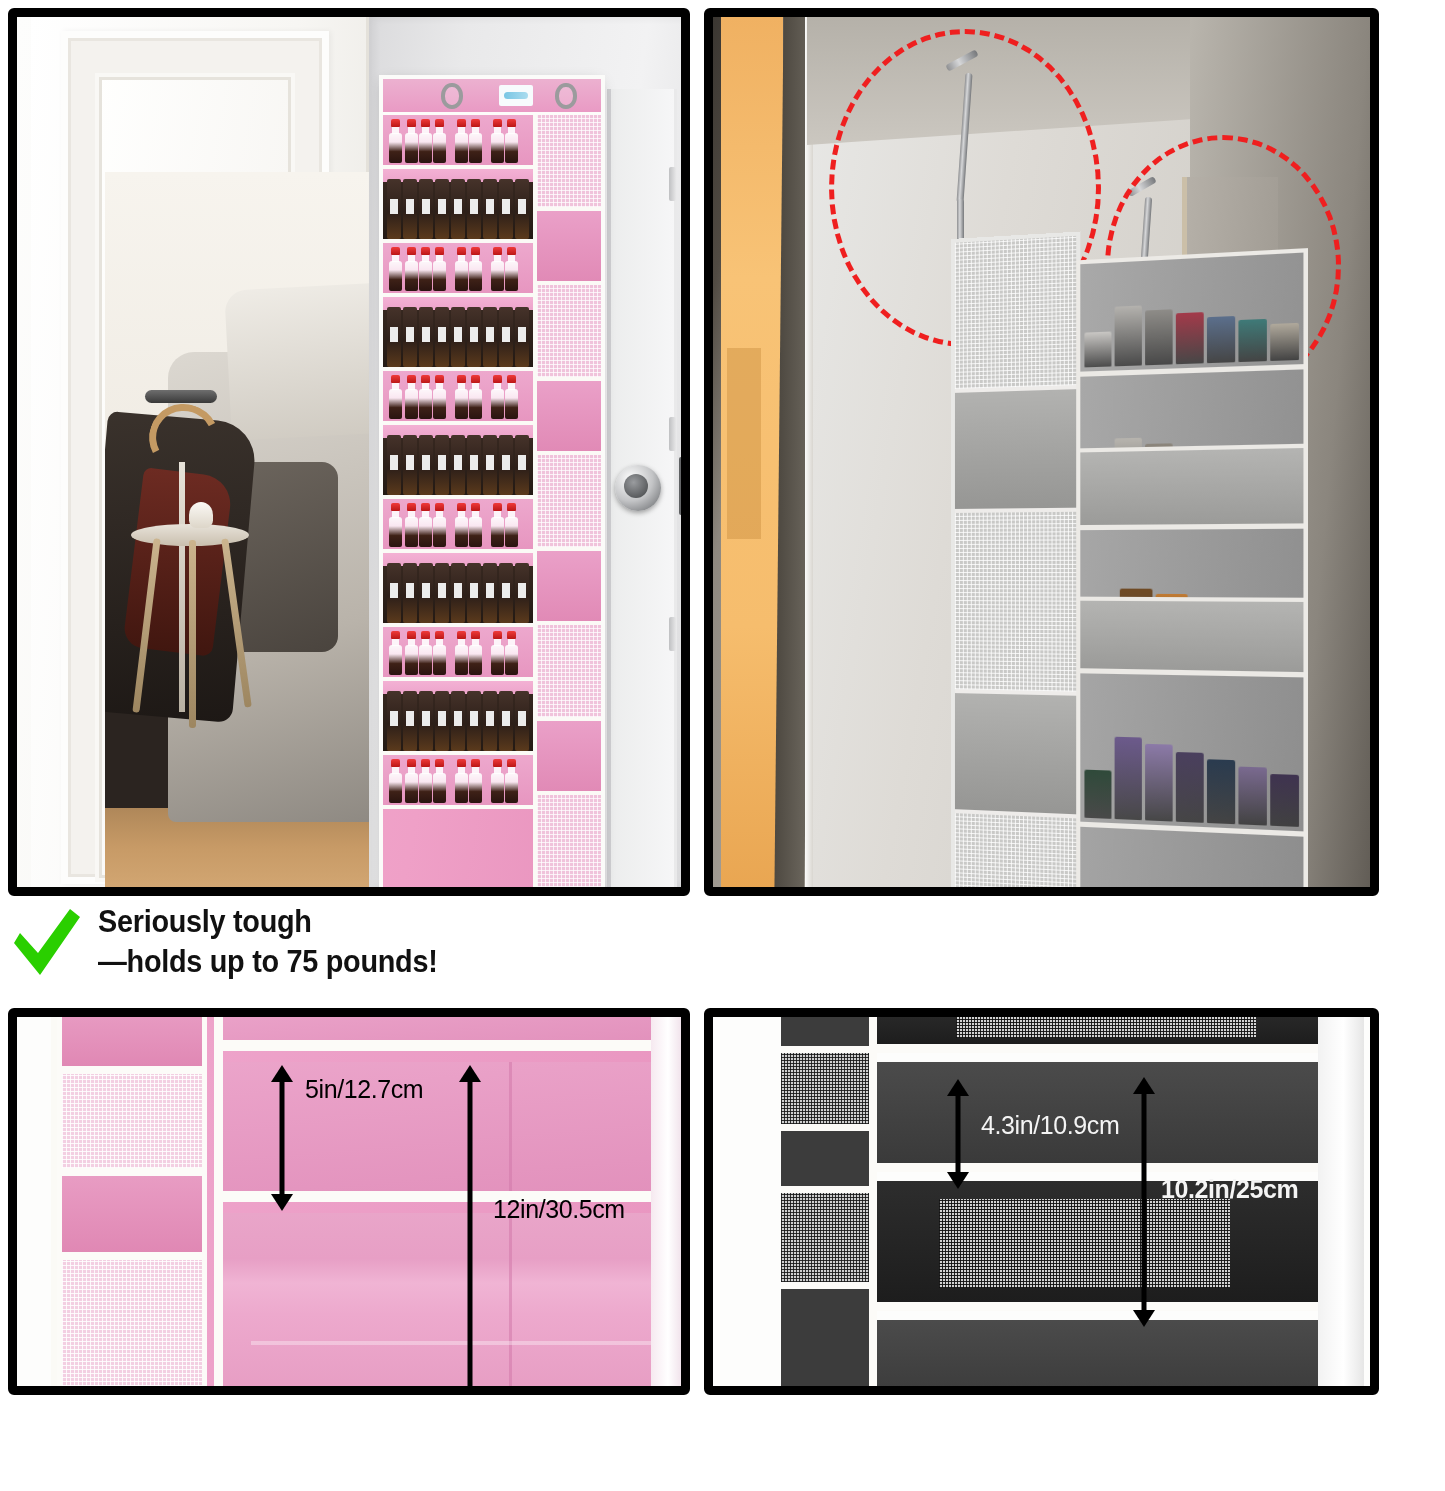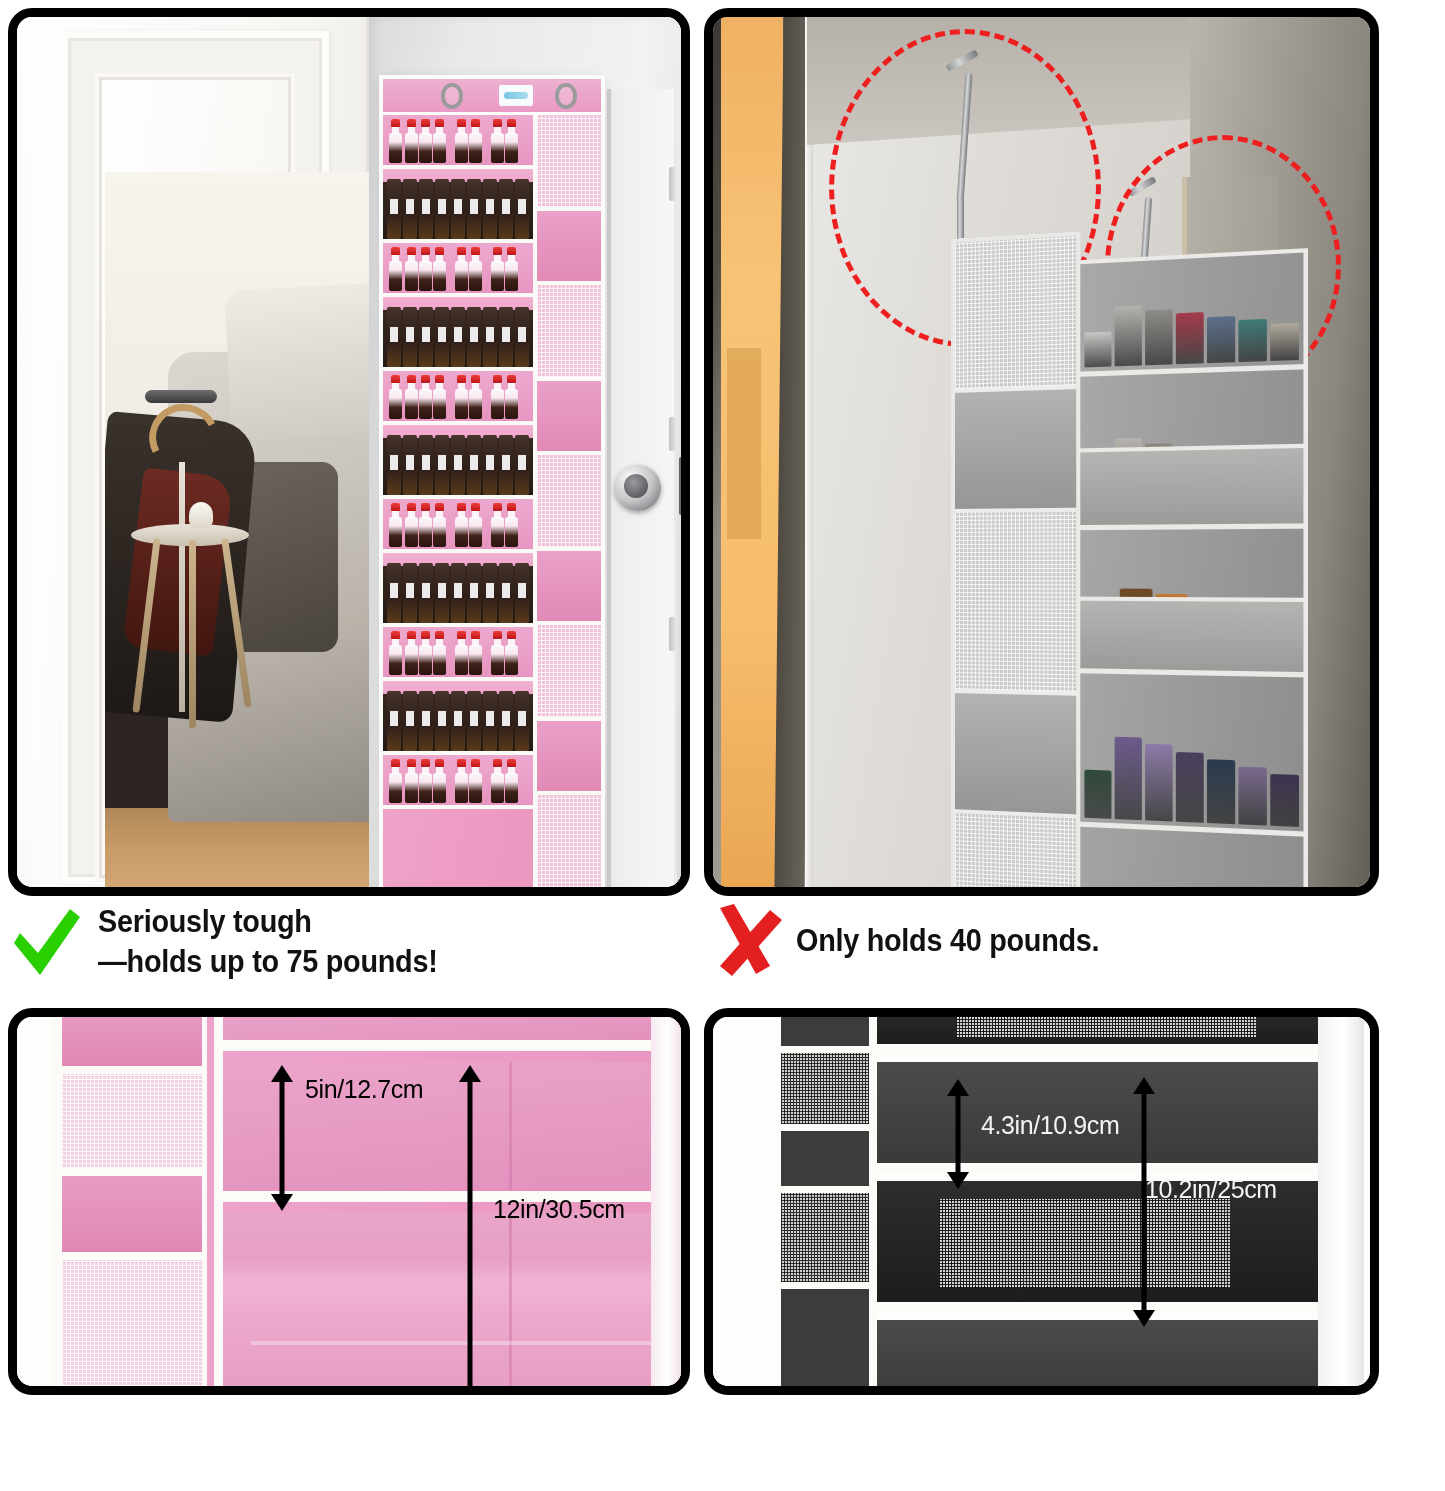--- a/index.html
+++ b/index.html
@@ -17,21 +17,21 @@
     grid-template-columns: 700px 745px;
     grid-template-rows: 1000px 491px;
   }
 
   .quadrant { position: relative; }
 
   
   .panel {
     position: absolute;
     border: 9px solid #000;
-    border-radius: 24px;
+    border-radius: 6px;
     overflow: hidden;
     background: #fff;
   }
   .q-tl .panel { left: 8px;  top: 8px;  width: 682px; height: 888px; }
   .q-tr .panel { left: 4px;  top: 8px;  width: 675px; height: 888px; }
   .q-bl .panel { left: 8px;  top: 8px;  width: 682px; height: 387px; }
   .q-br .panel { left: 4px;  top: 8px;  width: 675px; height: 387px; }
 
   .photo { position: absolute; inset: 0; overflow: hidden; }
 
@@ -925,29 +925,20 @@
                   <div class="gy-item" style="background: linear-gradient(rgb(42, 59, 79), rgba(0, 0, 0, 0.55)); height: 68%;"></div>
                   <div class="gy-item" style="background: linear-gradient(rgb(122, 106, 144), rgba(0, 0, 0, 0.55)); height: 61%;"></div>
                   <div class="gy-item" style="background: linear-gradient(rgb(63, 51, 80), rgba(0, 0, 0, 0.55)); height: 54%;"></div>
                 </div>
               </div>
             </div>
         </div>
       </div>
     </div>
 
-    <div class="caption">
-      <div class="mark">
-        <svg viewBox="0 0 74 78" aria-hidden="true">
-          <path d="M12 6 L26 2 L62 64 L48 72 Z" fill="#E31F1F"></path>
-          <path d="M62 8 L74 18 L24 74 L12 64 Z" fill="#E31F1F"></path>
-        </svg>
-      </div>
-      <div class="caption-text">Only holds 40 pounds.</div>
-    </div>
   </div>
 
   <div class="quadrant q-bl">
     <div class="panel">
       <div class="photo">
         <div class="bl-bg"></div>
         <div class="bl-body"></div>
 
         <div class="bl-sidecol">
           <div class="bl-side-solid" style="top:-6px;  height:66px;"></div>
@@ -1016,19 +1007,19 @@
           <div class="dim-line" style="top:14px; bottom:14px;"></div>
           <div class="dim-head down"></div>
         </div>
         <div class="dim-label light" style="left:268px; top:94px;">4.3in/10.9cm</div>
 
         <div class="dim" style="left:418px; top:60px; width:26px; height:250px;">
           <div class="dim-head up"></div>
           <div class="dim-line" style="top:14px; bottom:14px;"></div>
           <div class="dim-head down"></div>
         </div>
-        <div class="dim-label light" style="left:432px; top:158px;">10.2in/25cm</div>
+        <div class="dim-label light" style="left:448px; top:158px;font-weight:bold;">10.2in/25cm</div>
       </div>
     </div>
 
   </div>
 
 </div>
 
 </body></html>

